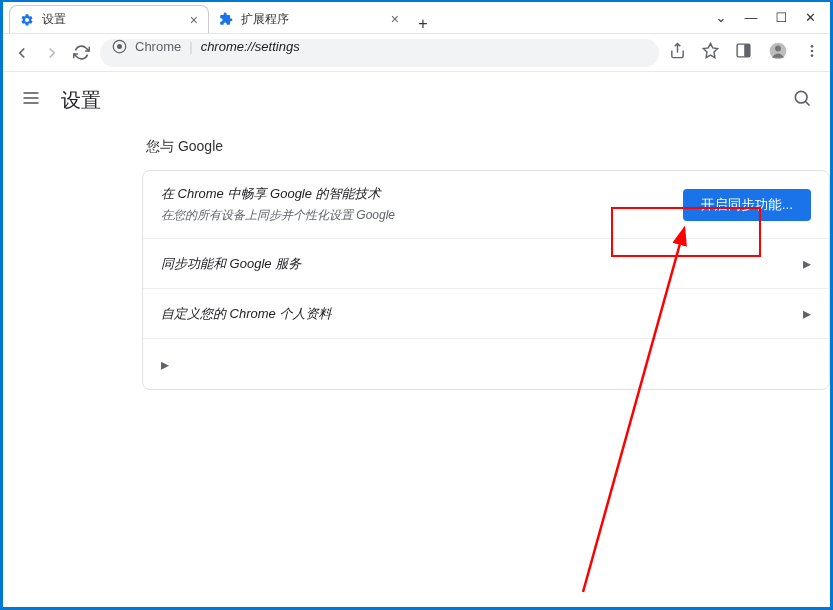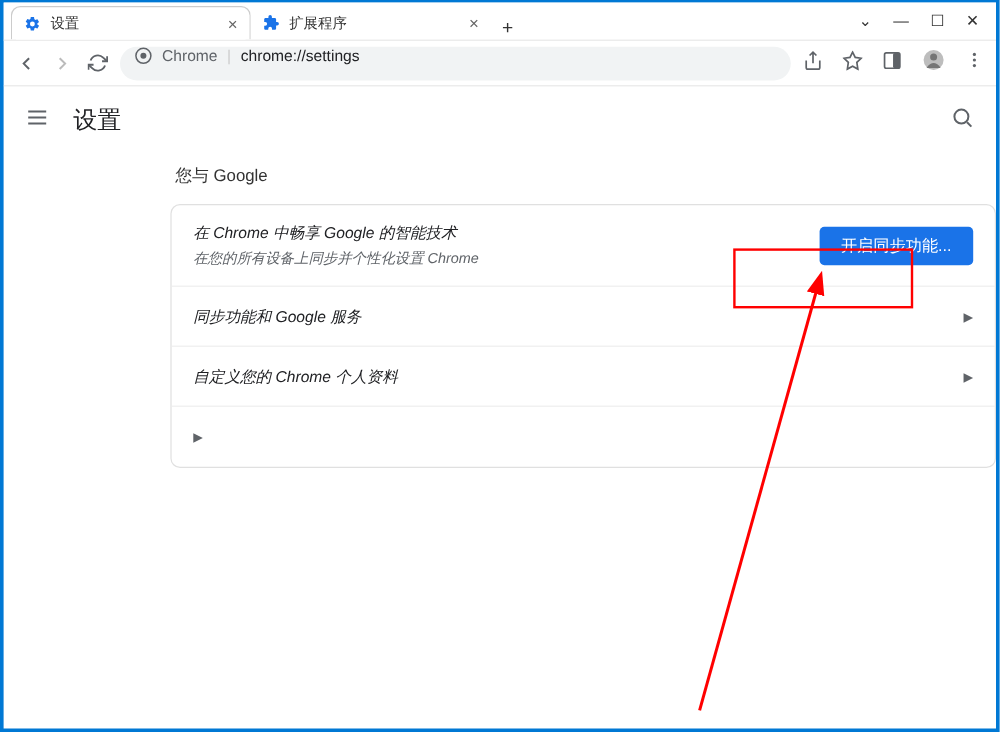--- a/index.html
+++ b/index.html
@@ -16,21 +16,21 @@
     .win-controls { display: flex; align-items: center; gap: 18px; padding: 0 14px; color: #333; }
     .win-controls span { font-size: 13px; cursor: pointer; font-family: "Segoe UI Symbol", sans-serif; }
     
     .toolbar { height: 38px; display: flex; align-items: center; padding: 0 10px; gap: 10px; border-bottom: 1px solid #e8e8e8; }
     .nav-buttons { display: flex; gap: 12px; color: #5f6368; }
     .nav-buttons .btn { cursor: pointer; display: flex; align-items: center; }
     .nav-buttons .disabled { color: #bbb; }
     .address-bar { flex: 1; display: flex; height: 28px; background: #f1f3f4; border-radius: 14px; padding: 0 12px; gap: 8px; font-size: 13px; color: #5f6368; }
     .url-chrome-label { color: #5f6368; }
     .url-sep { color: #ccc; }
-    .url-path { color: #202124; }
+    .url-path { color: #202124; font-style: italic; }
     .toolbar-icons { display: flex; gap: 16px; align-items: center; color: #5f6368; }
     
     .content-header { height: 56px; display: flex; align-items: center; padding: 0 18px; gap: 20px; }
     .menu-icon { cursor: pointer; }
     .page-title { font-size: 20px; color: #202124; flex: 1; }
     .search-icon { cursor: pointer; color: #5f6368; }
     
     .content { padding: 10px 0 0 0; display: flex; flex-direction: column; align-items: flex-end; }
     .section { width: 688px; }
     .section-title { font-size: 14px; color: #333; padding: 0 4px 14px 4px; }
@@ -144,21 +144,21 @@
       </svg></span>
 </div>
 
 <div class="content">
   <div class="section">
     <div class="section-title">您与 Google</div>
     <div class="card">
       <div class="card-row">
         <div class="row-main">
           <div>在 Chrome 中畅享 Google 的智能技术</div>
-          <div class="row-sub">在您的所有设备上同步并个性化设置 Chrome</div>
+          <div class="row-sub">在您的所有设备上同步并个性化设置 Google</div>
         </div>
         <button class="sync-btn">开启同步功能...</button>
       </div>
       <div class="card-row">
         <div class="row-main">同步功能和 Google 服务</div>
         <span class="chev">▸</span>
       </div>
       <div class="card-row">
         <div class="row-main">自定义您的 Chrome 个人资料</div>
         <span class="chev">▸</span>

